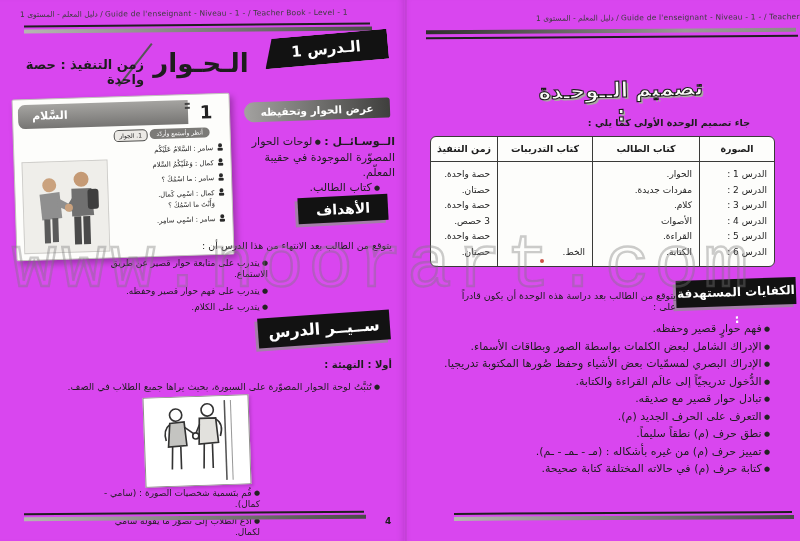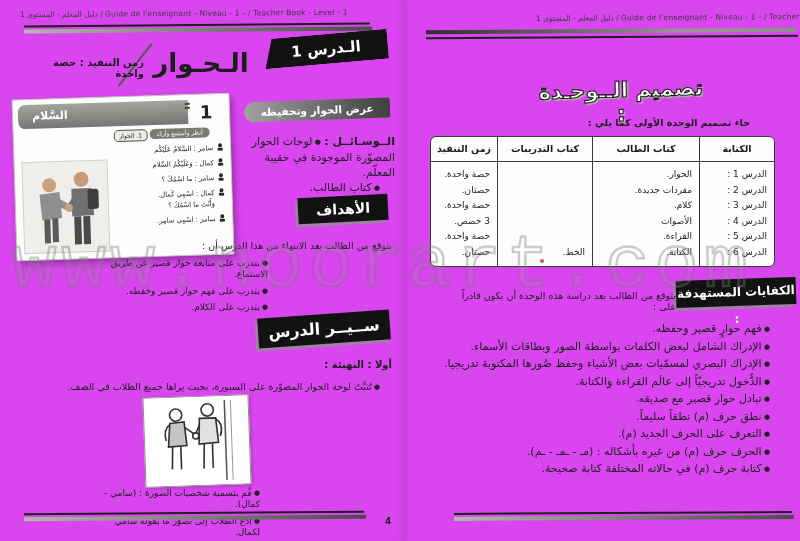--- a/index.html
+++ b/index.html
@@ -71,21 +71,21 @@
   <div class="page page-left">
     <div class="abs meta ltr" style="left:20px;top:9px;width:310px;transform:rotate(-0.4deg);">دليل المعلم - المستوى 1  /  Guide de l'enseignant - Niveau - 1 -  /  Teacher Book - Level - 1</div>
     <div class="abs rule-thin" style="left:24px;top:24px;width:346px;transform:rotate(-0.5deg);"></div>
     <div class="abs rule-thick" style="left:24px;top:28px;width:348px;transform:rotate(-0.5deg);"></div>
 
     <div class="abs black-banner" style="left:264px;top:34px;width:124px;height:30px;font-size:15px;line-height:30px;transform:rotate(-5deg);clip-path:polygon(7% 0,100% 0,100% 100%,0 100%);">الـدرس 1</div>
 
     <div class="abs ar b" style="left:142px;top:48px;width:118px;font-size:26px;text-align:center;">الـحـوار</div>
     <div class="abs" style="left:108px;top:64px;width:54px;height:1.5px;background:#555;transform:rotate(-52deg);"></div>
 
-    <div class="abs ar b" style="left:22px;top:57px;width:122px;font-size:10px;">زمن التنفيذ : حصة واحدة</div>
+    <div class="abs ar b" style="left:22px;top:57px;width:122px;font-size:13px;">زمن التنفيذ : حصة واحدة</div>
 
     <div class="abs card" style="left:14px;top:96px;width:216px;height:160px;">
       <div class="card-bar ar" style="text-align:left;">السَّلام</div>
       <span class="unit-ticks">
           <i></i>
           <i></i>
         </span>
       <div class="unit-badge">1</div>
 
       <div class="tag tag-primary ar" style="left:100px;top:33px;width:32px;">1. الحِوار</div>
@@ -197,21 +197,21 @@
     <div class="abs meta ltr" style="left:132px;top:13px;width:260px;text-align:right;transform:rotate(-0.4deg);">دليل المعلم - المستوى 1  /  Guide de l'enseignant - Niveau - 1 -  /  Teacher Book - Level - 1</div>
     <div class="abs rule-thick-r" style="left:22px;top:29px;width:370px;transform:rotate(-0.4deg);"></div>
     <div class="abs rule-thin" style="left:22px;top:36px;width:372px;transform:rotate(-0.4deg);"></div>
 
     <div class="abs ar outline-title" style="left:128px;top:78px;width:178px;font-size:21px;text-align:center;transform:rotate(-1.5deg);">تصميم الــوحـدة :</div>
 
     <div class="abs ar b" style="left:148px;top:117px;width:198px;font-size:9.5px;">جاء تصميم الوحدة الأولى كما يلي :</div>
 
     <div class="tbl abs" style="left:26px;top:136px;">
       <div class="tbl-row tbl-head">
-        <div class="tbl-cell c0">الكتابة</div>
+        <div class="tbl-cell c0">الصورة</div>
         <div class="tbl-cell c1">كتاب الطالب</div>
         <div class="tbl-cell c2">كتاب التدريبات</div>
         <div class="tbl-cell c3">زمن التنفيذ</div>
       </div>
       <div class="tbl-row tbl-bodyrow tbl-body1">
         <div class="tbl-cell">الدرس 1 :</div>
         <div class="tbl-cell">الحوار.</div>
         <div class="tbl-cell"></div>
         <div class="tbl-cell">حصة واحدة.</div>
       </div>
@@ -249,23 +249,23 @@
 
     <div class="abs black-banner ar" style="left:272px;top:279px;width:120px;height:27px;font-size:12px;line-height:27px;transform:rotate(-2deg);">الكفايات المستهدفة :</div>
     <div class="abs ar" style="left:44px;top:290px;width:228px;font-size:9.5px;">يتوقع من الطالب بعد دراسة هذه الوحدة أن يكون قادراً على :</div>
 
     <div class="abs ar blist" style="left:36px;top:323px;width:330px;font-size:11px;line-height:11px;">
       <div class="bullet">فهم حوارٍ قصير وحفظه.</div>
       <div class="bullet">الإدراك الشامل لبعض الكلمات بواسطة الصور وبطاقات الأسماء.</div>
       <div class="bullet">الإدراك البصري لمسمّيات بعض الأشياء وحفظ صُورها المكتوبة تدريجيا.</div>
       <div class="bullet">الدُّخول تدريجيّاً إلى عالَم القراءة والكتابة.</div>
       <div class="bullet">تبادل حوار قصير مع صديقه.</div>
+      <div class="bullet">التعرف على الحرف الجديد (م).</div>
       <div class="bullet">نطق حرف (م) نطقاً سليماً.</div>
-      <div class="bullet">التعرف على الحرف الجديد (م).</div>
-      <div class="bullet">الحرف حرف (م) من غيره بأشكاله : (مـ - ـمـ - ـم).</div>
+      <div class="bullet">تمييز حرف (م) من غيره بأشكاله : (مـ - ـمـ - ـم).</div>
       <div class="bullet">كتابة حرف (م) في حالاته المختلفة كتابة صحيحة.</div>
     </div>
 
     <div class="abs rule-thin" style="left:50px;top:512px;width:338px;transform:rotate(-0.3deg);"></div>
     <div class="abs rule-thick" style="left:50px;top:516px;width:340px;transform:rotate(-0.3deg);"></div>
   </div>
 
   <div class="seam"></div>
   <div class="artifact" style="left:540px;top:259px;"></div>
   <div class="watermark">www.noorart.com</div>

